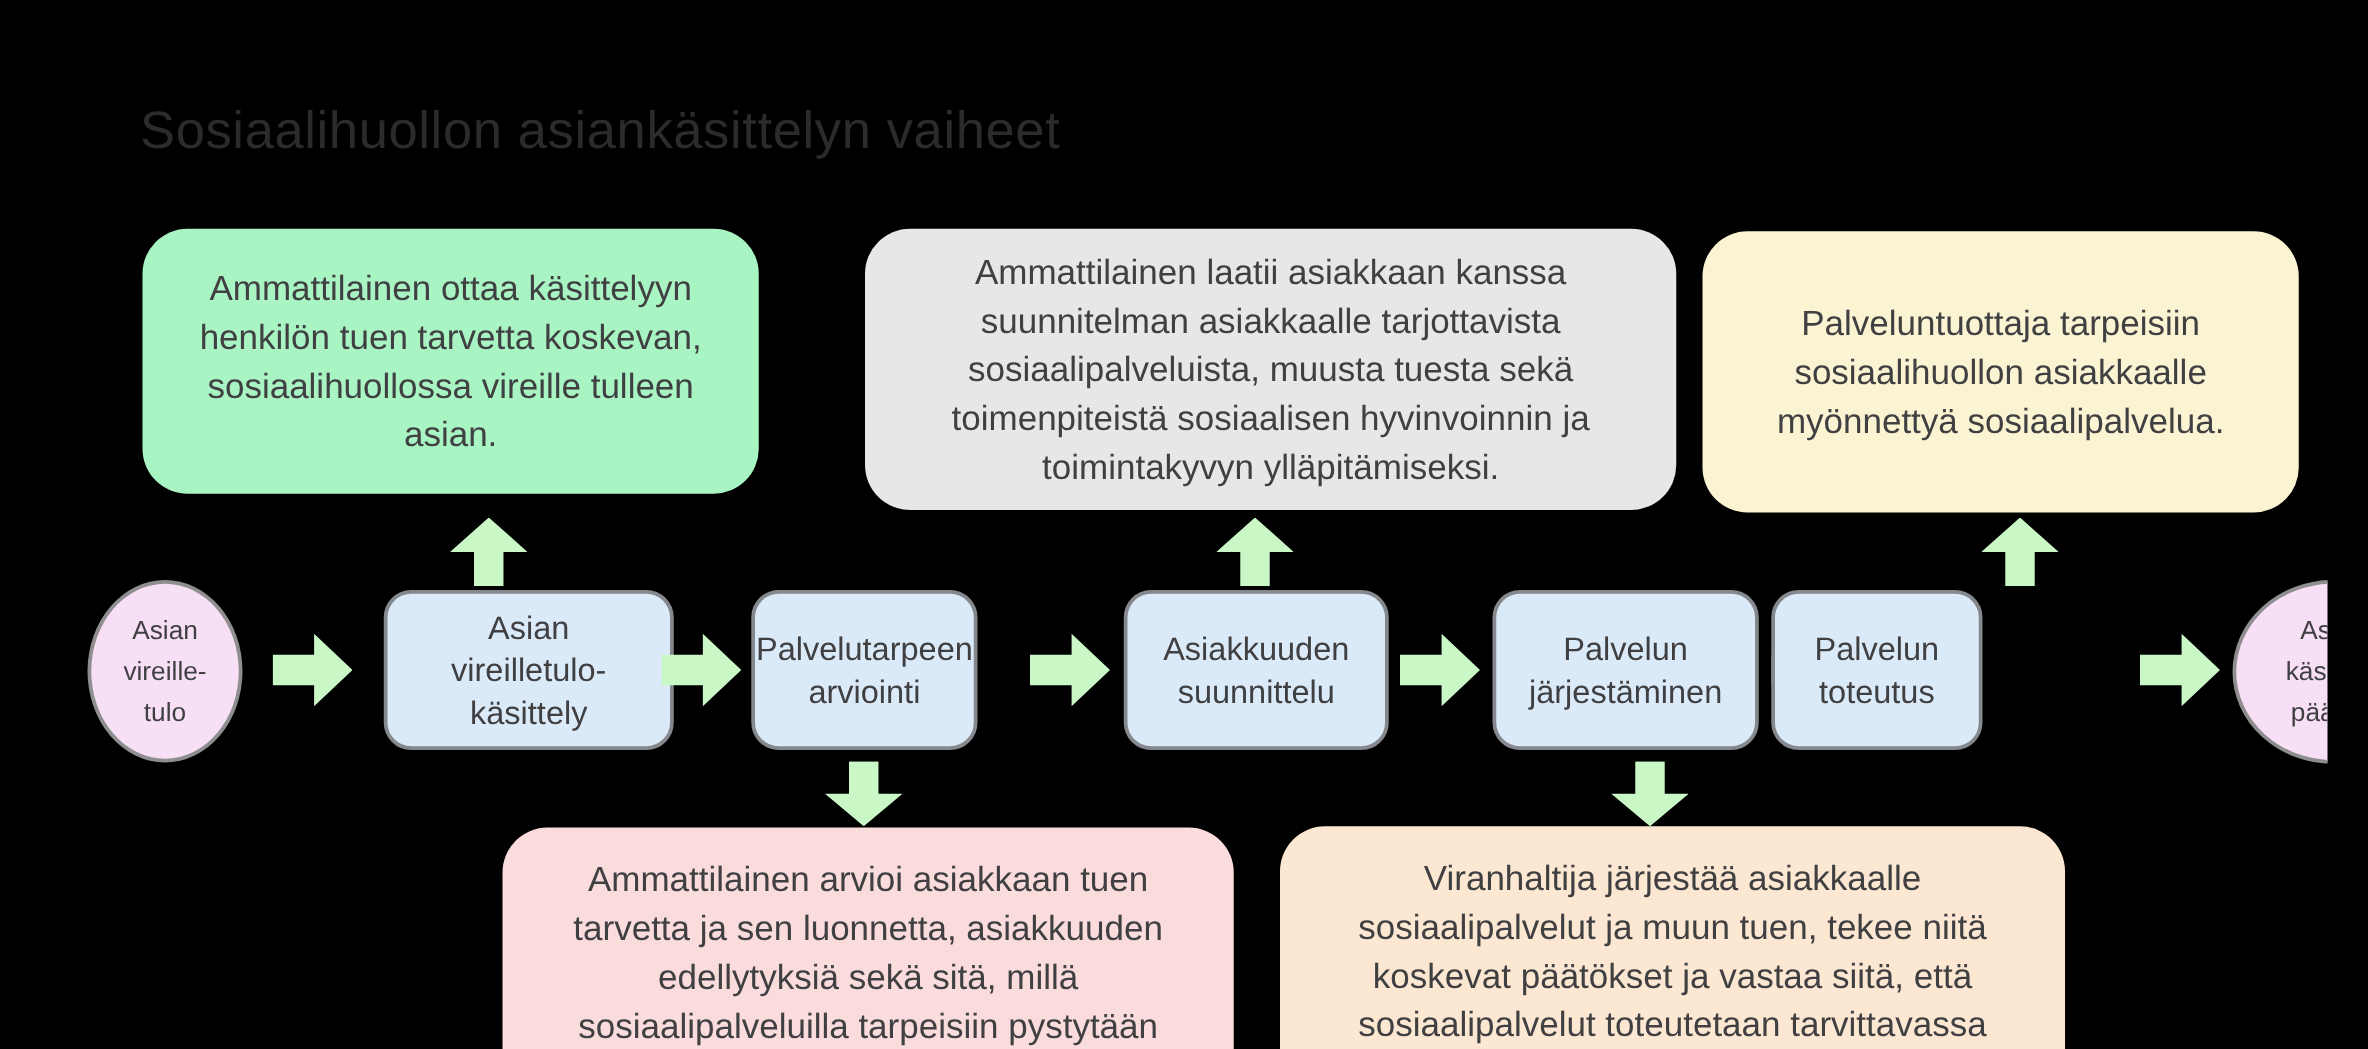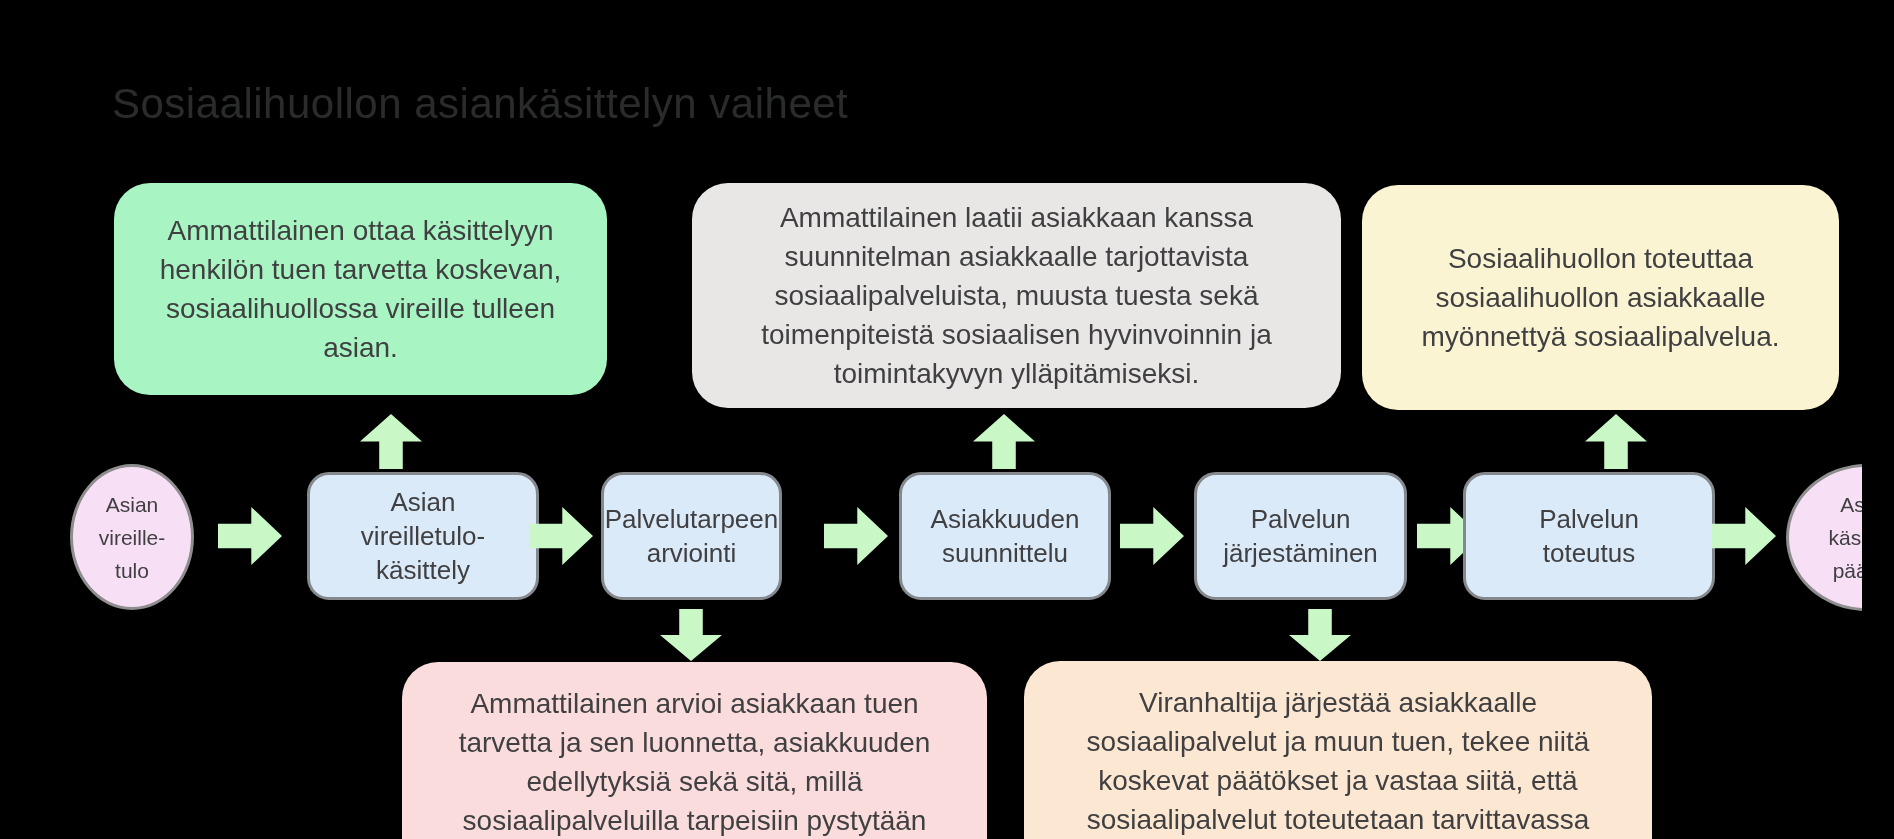--- a/index.html
+++ b/index.html
@@ -87,21 +87,21 @@
 
   <div class="title">Sosiaalihuollon asiankäsittelyn vaiheet</div>
 
   <div class="note green" style="left:50px;top:119px;width:493px;height:212px;">
     <span>Ammattilainen ottaa käsittelyyn henkilön tuen tarvetta koskevan, sosiaalihuollossa vireille tulleen asian.</span>
   </div>
   <div class="note gray" style="left:628px;top:119px;width:649px;height:225px;">
     <span>Ammattilainen laatii asiakkaan kanssa suunnitelman asiakkaalle tarjottavista sosiaalipalveluista, muusta tuesta sekä toimenpiteistä sosiaalisen hyvinvoinnin ja toimintakyvyn ylläpitämiseksi.</span>
   </div>
   <div class="note yellow" style="left:1298px;top:121px;width:477px;height:225px;">
-    <span>Sosiaalihuollon toteuttaa sosiaalihuollon asiakkaalle myönnettyä sosiaalipalvelua.</span>
+    <span>Palveluntuottaja tarpeisiin sosiaalihuollon asiakkaalle myönnettyä sosiaalipalvelua.</span>
   </div>
 
   <div class="arrow arrow-up" style="left:296px;"></div>
   <div class="arrow arrow-up" style="left:909px;"></div>
   <div class="arrow arrow-up" style="left:1521px;"></div>
 
   <div class="terminal" style="left:6px;top:400px;width:124px;height:146px;">
     <span>Asian vireille-tulo</span>
   </div>
 
@@ -124,21 +124,21 @@
   </div>
 
   <div class="arrow arrow-right" style="left:1056px;"></div>
 
   <div class="step" style="left:1130px;width:213px;">
     <span>Palvelun järjestäminen</span>
   </div>
 
   <div class="arrow arrow-right" style="left:1353px;"></div>
 
-  <div class="step" style="left:1399px;width:252px;">
+  <div class="step" style="left:1353px;width:169px;">
     <span>Palvelun toteutus</span>
   </div>
 
   <div class="arrow arrow-right" style="left:1648px;"></div>
 
   <div class="terminal" style="left:1722px;top:400px;width:161px;height:147px;">
     <span>Asian käsittely päättyy</span>
   </div>
 
   <div class="arrow arrow-down" style="left:596px;"></div>

